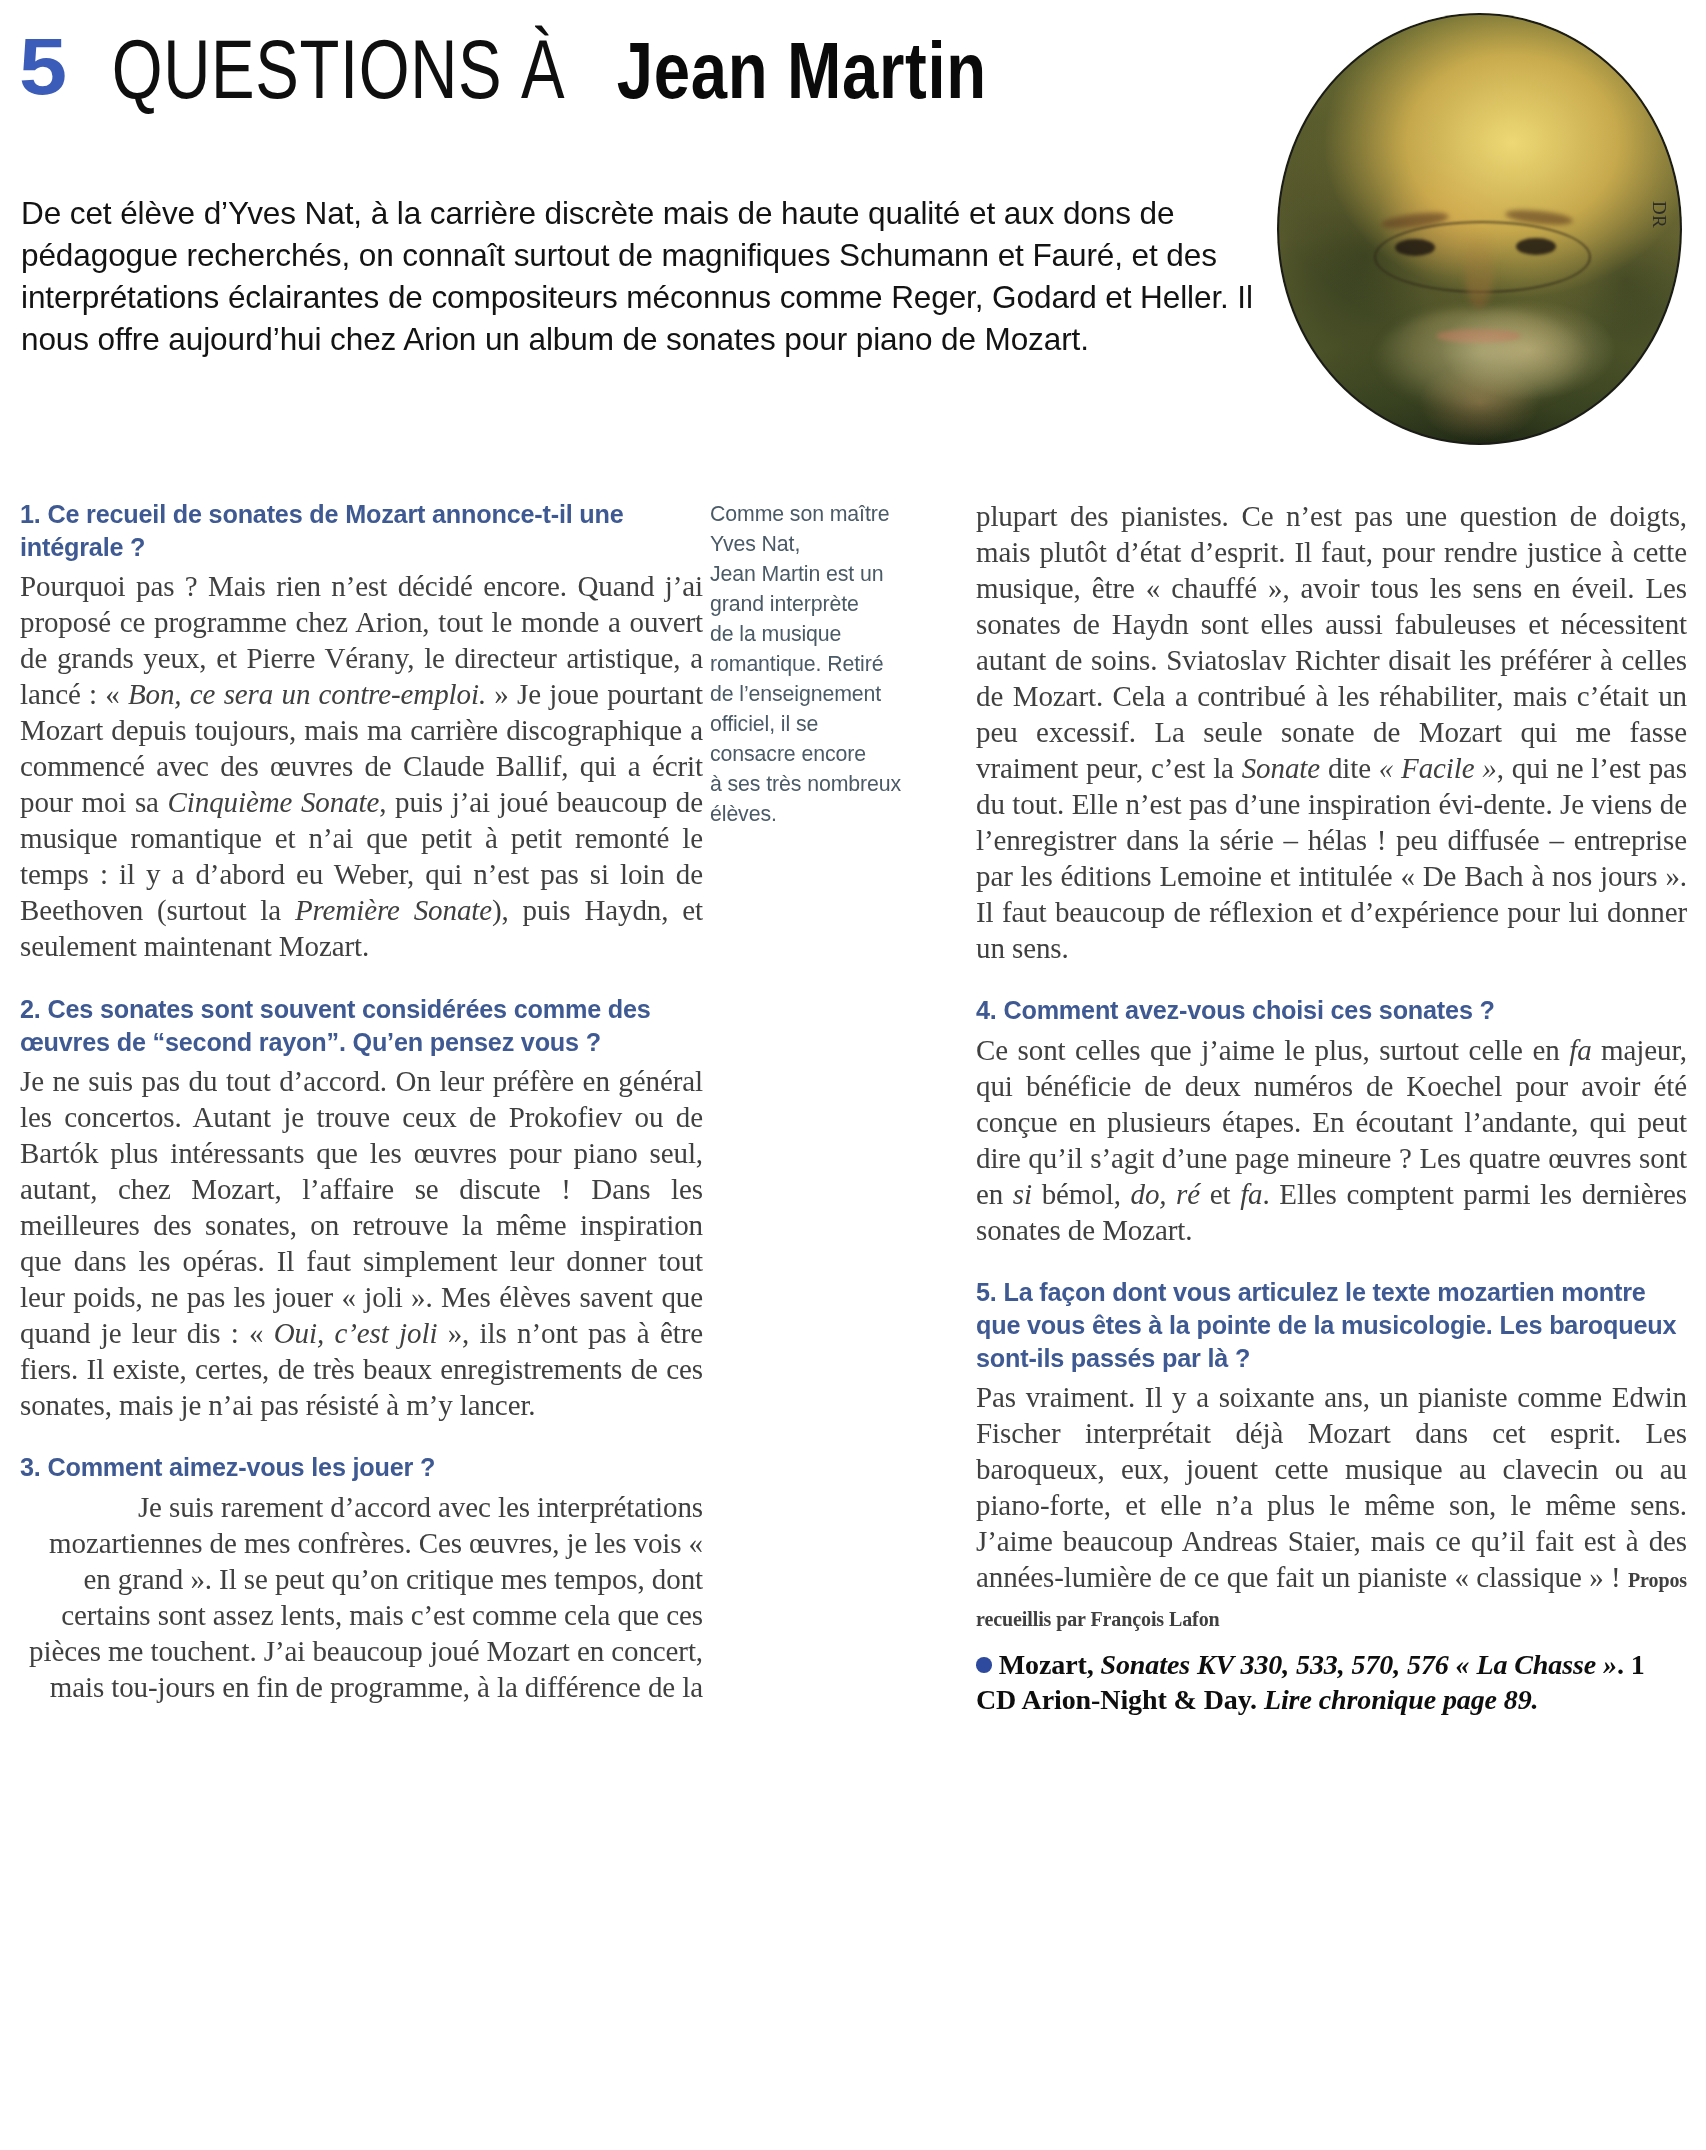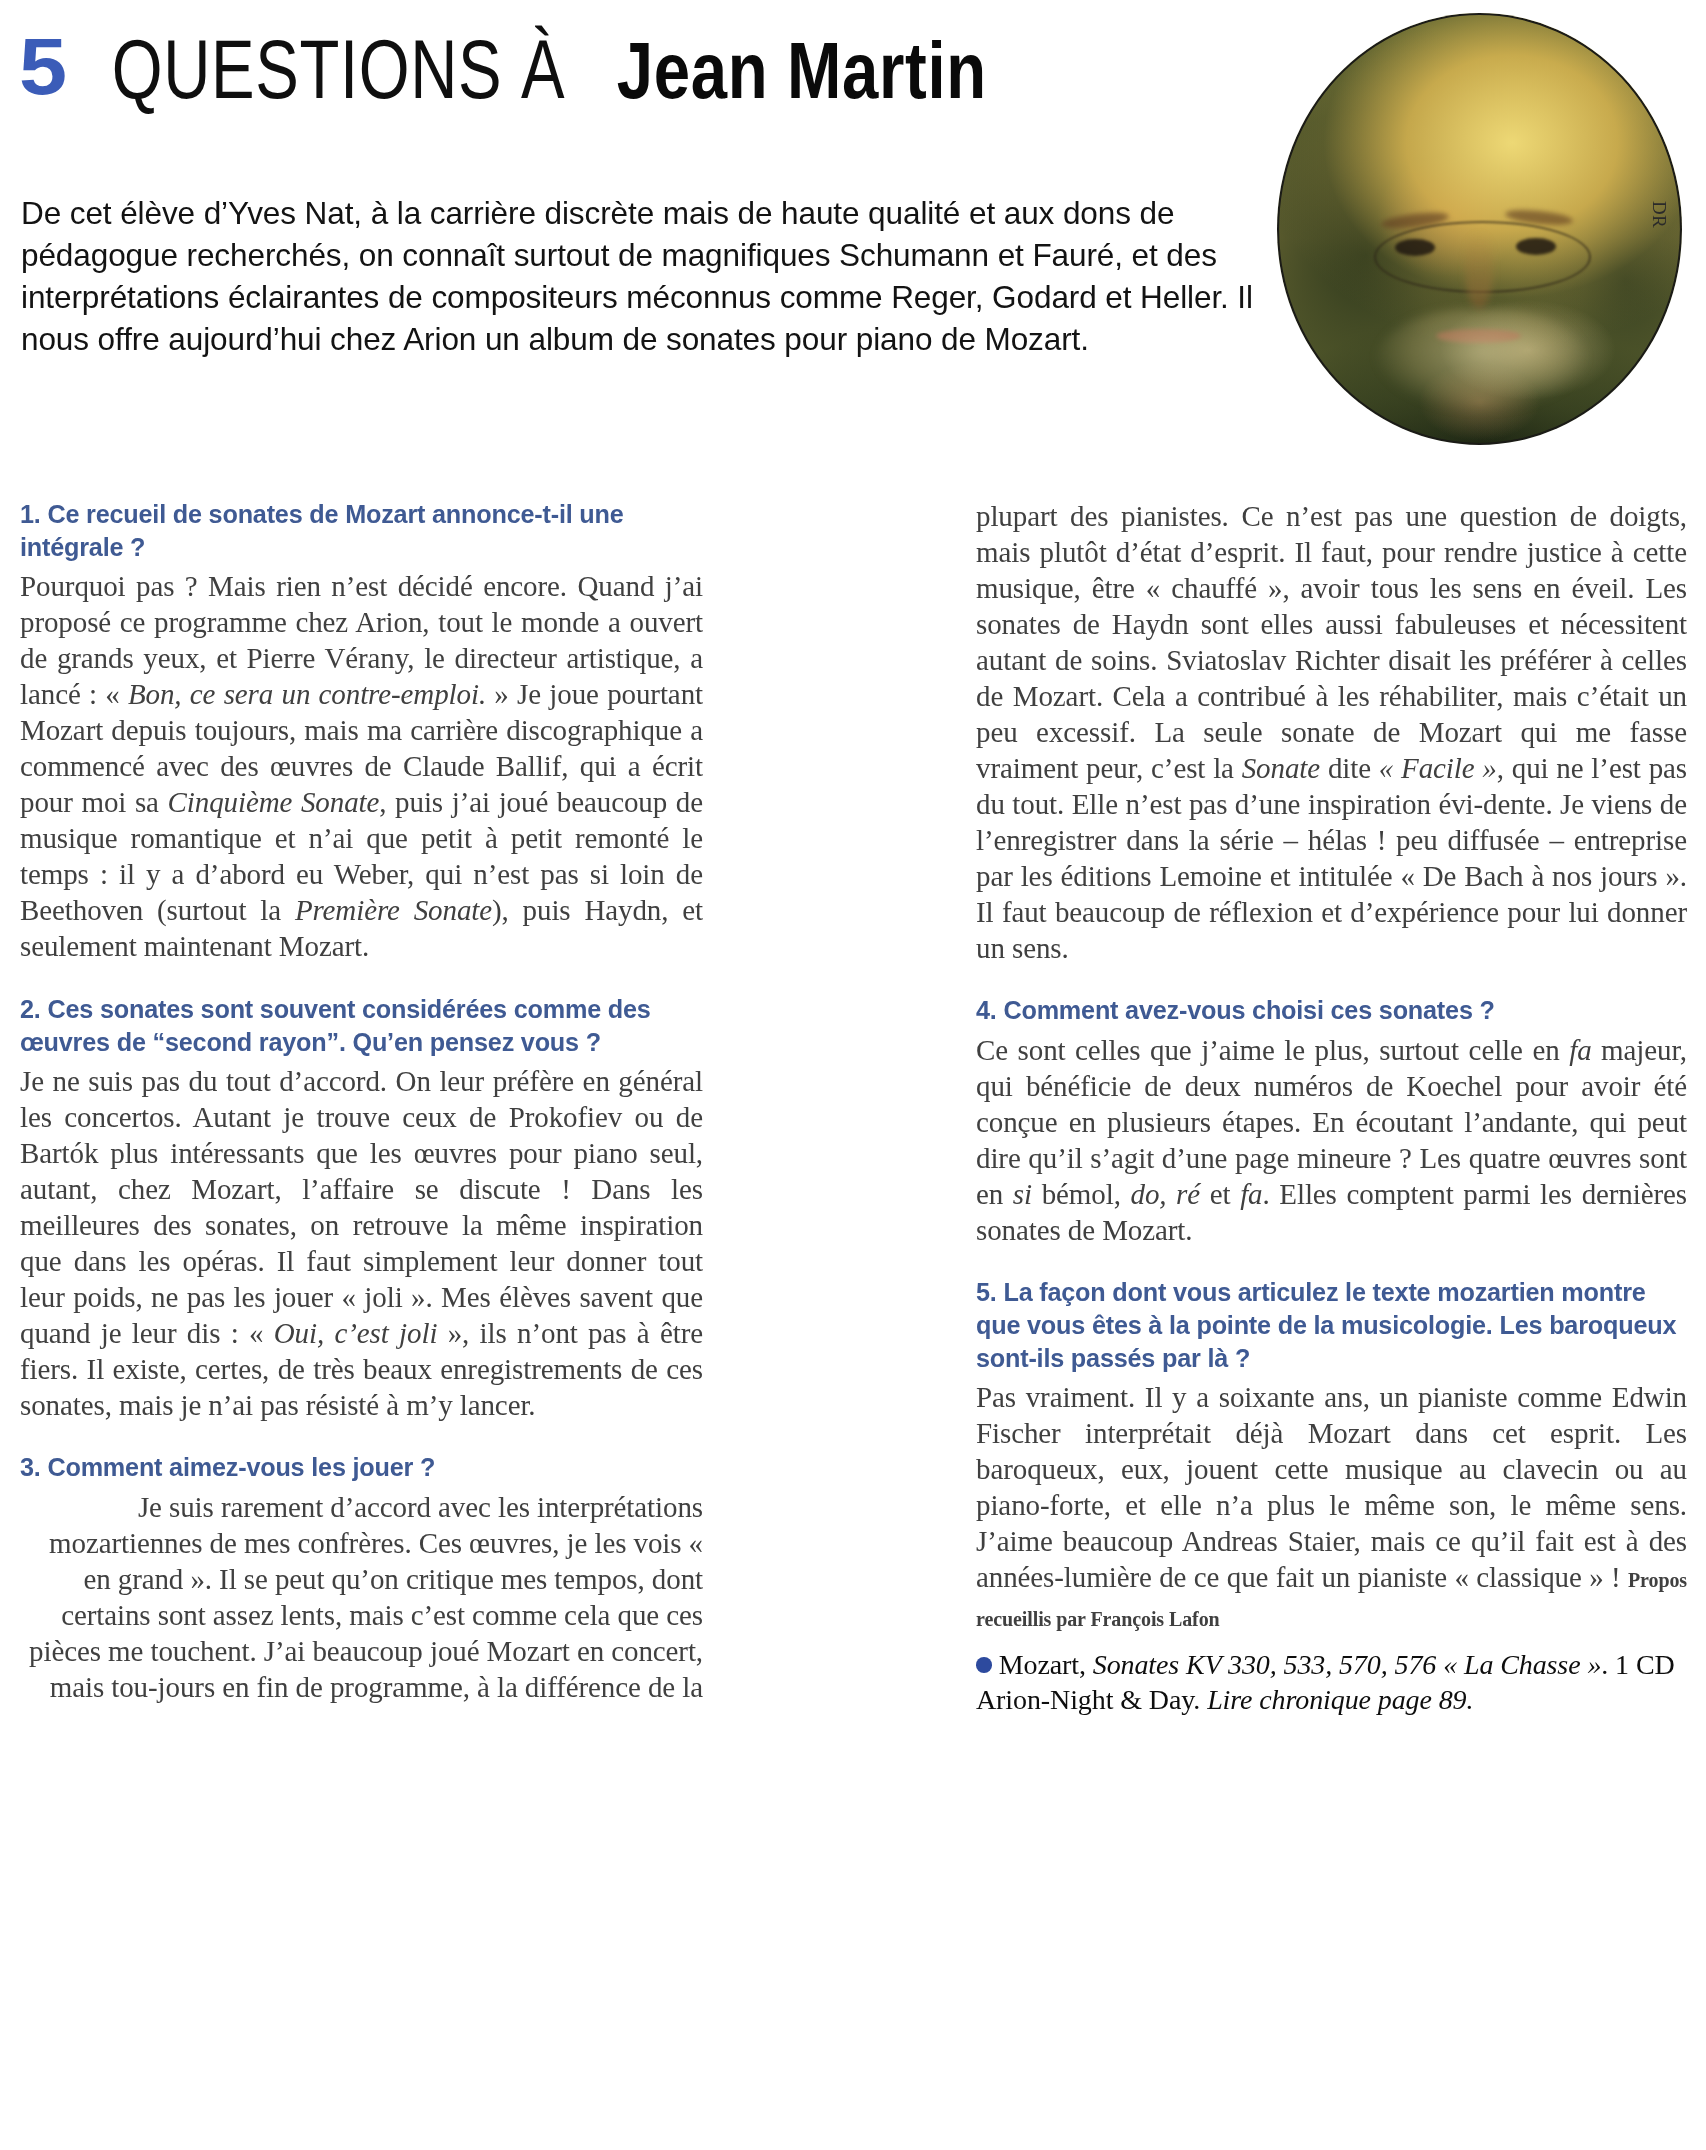--- a/index.html
+++ b/index.html
@@ -214,20 +214,21 @@
   }
 
   .cd-note {
     font-family: "Liberation Serif", serif;
     font-size: 28px;
     line-height: 35px;
     color: #0e0e0e;
     margin: 10px 0 0 0;
     text-align: left;
     letter-spacing: -0.1px;
+    font-weight: bold;
   }
   .bullet-dot {
     display: inline-block;
     width: 15.6px; height: 15.6px;
     border-radius: 50%;
     background: #2d4a9e;
     margin-right: 7.1px;
     vertical-align: 1.4px;
   }
 </style>
@@ -274,20 +275,33 @@
       <p class="answer"><span>Je ne suis pas du tout d’accord. On leur préfère en général les concertos. Autant je trouve ceux de Prokofiev ou de Bartók plus intéressants que les œuvres pour piano seul, autant, chez Mozart, l’affaire se discute ! Dans les meilleures des sonates, on retrouve la même inspiration que dans les opéras. Il faut simplement leur donner tout leur poids, ne pas les jouer « joli ». Mes élèves savent que quand je leur dis : « </span><em class="it">Oui, c’est joli</em><span> », ils n’ont pas à être fiers. Il existe, certes, de très beaux enregistrements de ces sonates, mais je n’ai pas résisté à m’y lancer.</span></p>
     </div>
 
     <div class="qa-block">
       <h2 class="q-head">3. Comment aimez-vous les jouer ?</h2>
       <p class="answer last-left"><span>Je suis rarement d’accord avec les interprétations mozartiennes de mes confrères. Ces œuvres, je les vois « en grand ». Il se peut qu’on critique mes tempos, dont certains sont assez lents, mais c’est comme cela que ces pièces me touchent. J’ai beaucoup joué Mozart en concert, mais tou-jours en fin de programme, à la différence de la</span></p>
     </div>
 
   </div>
 
+  <div class="col" id="col-mid">
+    <p class="caption">Comme son maître
+Yves Nat,
+Jean Martin est un
+grand interprète
+de la musique
+romantique. Retiré
+de l’enseignement
+officiel, il se
+consacre encore
+à ses très nombreux
+élèves.</p>
+  </div>
 
   <div class="col" id="col-right">
 
     <div class="qa-block">
       <p class="answer"><span>plupart des pianistes. Ce n’est pas une question de doigts, mais plutôt d’état d’esprit. Il faut, pour rendre justice à cette musique, être « chauffé », avoir tous les sens en éveil. Les sonates de Haydn sont elles aussi fabuleuses et nécessitent autant de soins. Sviatoslav Richter disait les préférer à celles de Mozart. Cela a contribué à les réhabiliter, mais c’était un peu excessif. La seule sonate de Mozart qui me fasse vraiment peur, c’est la </span><em class="it">Sonate</em><span> dite </span><em class="it">« Facile »</em><span>, qui ne l’est pas du tout. Elle n’est pas d’une inspiration évi-dente. Je viens de l’enregistrer dans la série – hélas ! peu diffusée – entreprise par les éditions Lemoine et intitulée « De Bach à nos jours ». Il faut beaucoup de réflexion et d’expérience pour lui donner un sens.</span></p>
     </div>
 
     <div class="qa-block">
       <h2 class="q-head">4. Comment avez-vous choisi ces sonates ?</h2>
       <p class="answer"><span>Ce sont celles que j’aime le plus, surtout celle en </span><em class="it">fa</em><span> majeur, qui bénéficie de deux numéros de Koechel pour avoir été conçue en plusieurs étapes. En écoutant l’andante, qui peut dire qu’il s’agit d’une page mineure ? Les quatre œuvres sont en </span><em class="it">si</em><span> bémol, </span><em class="it">do, ré</em><span> et </span><em class="it">fa</em><span>. Elles comptent parmi les dernières sonates de Mozart.</span></p>

